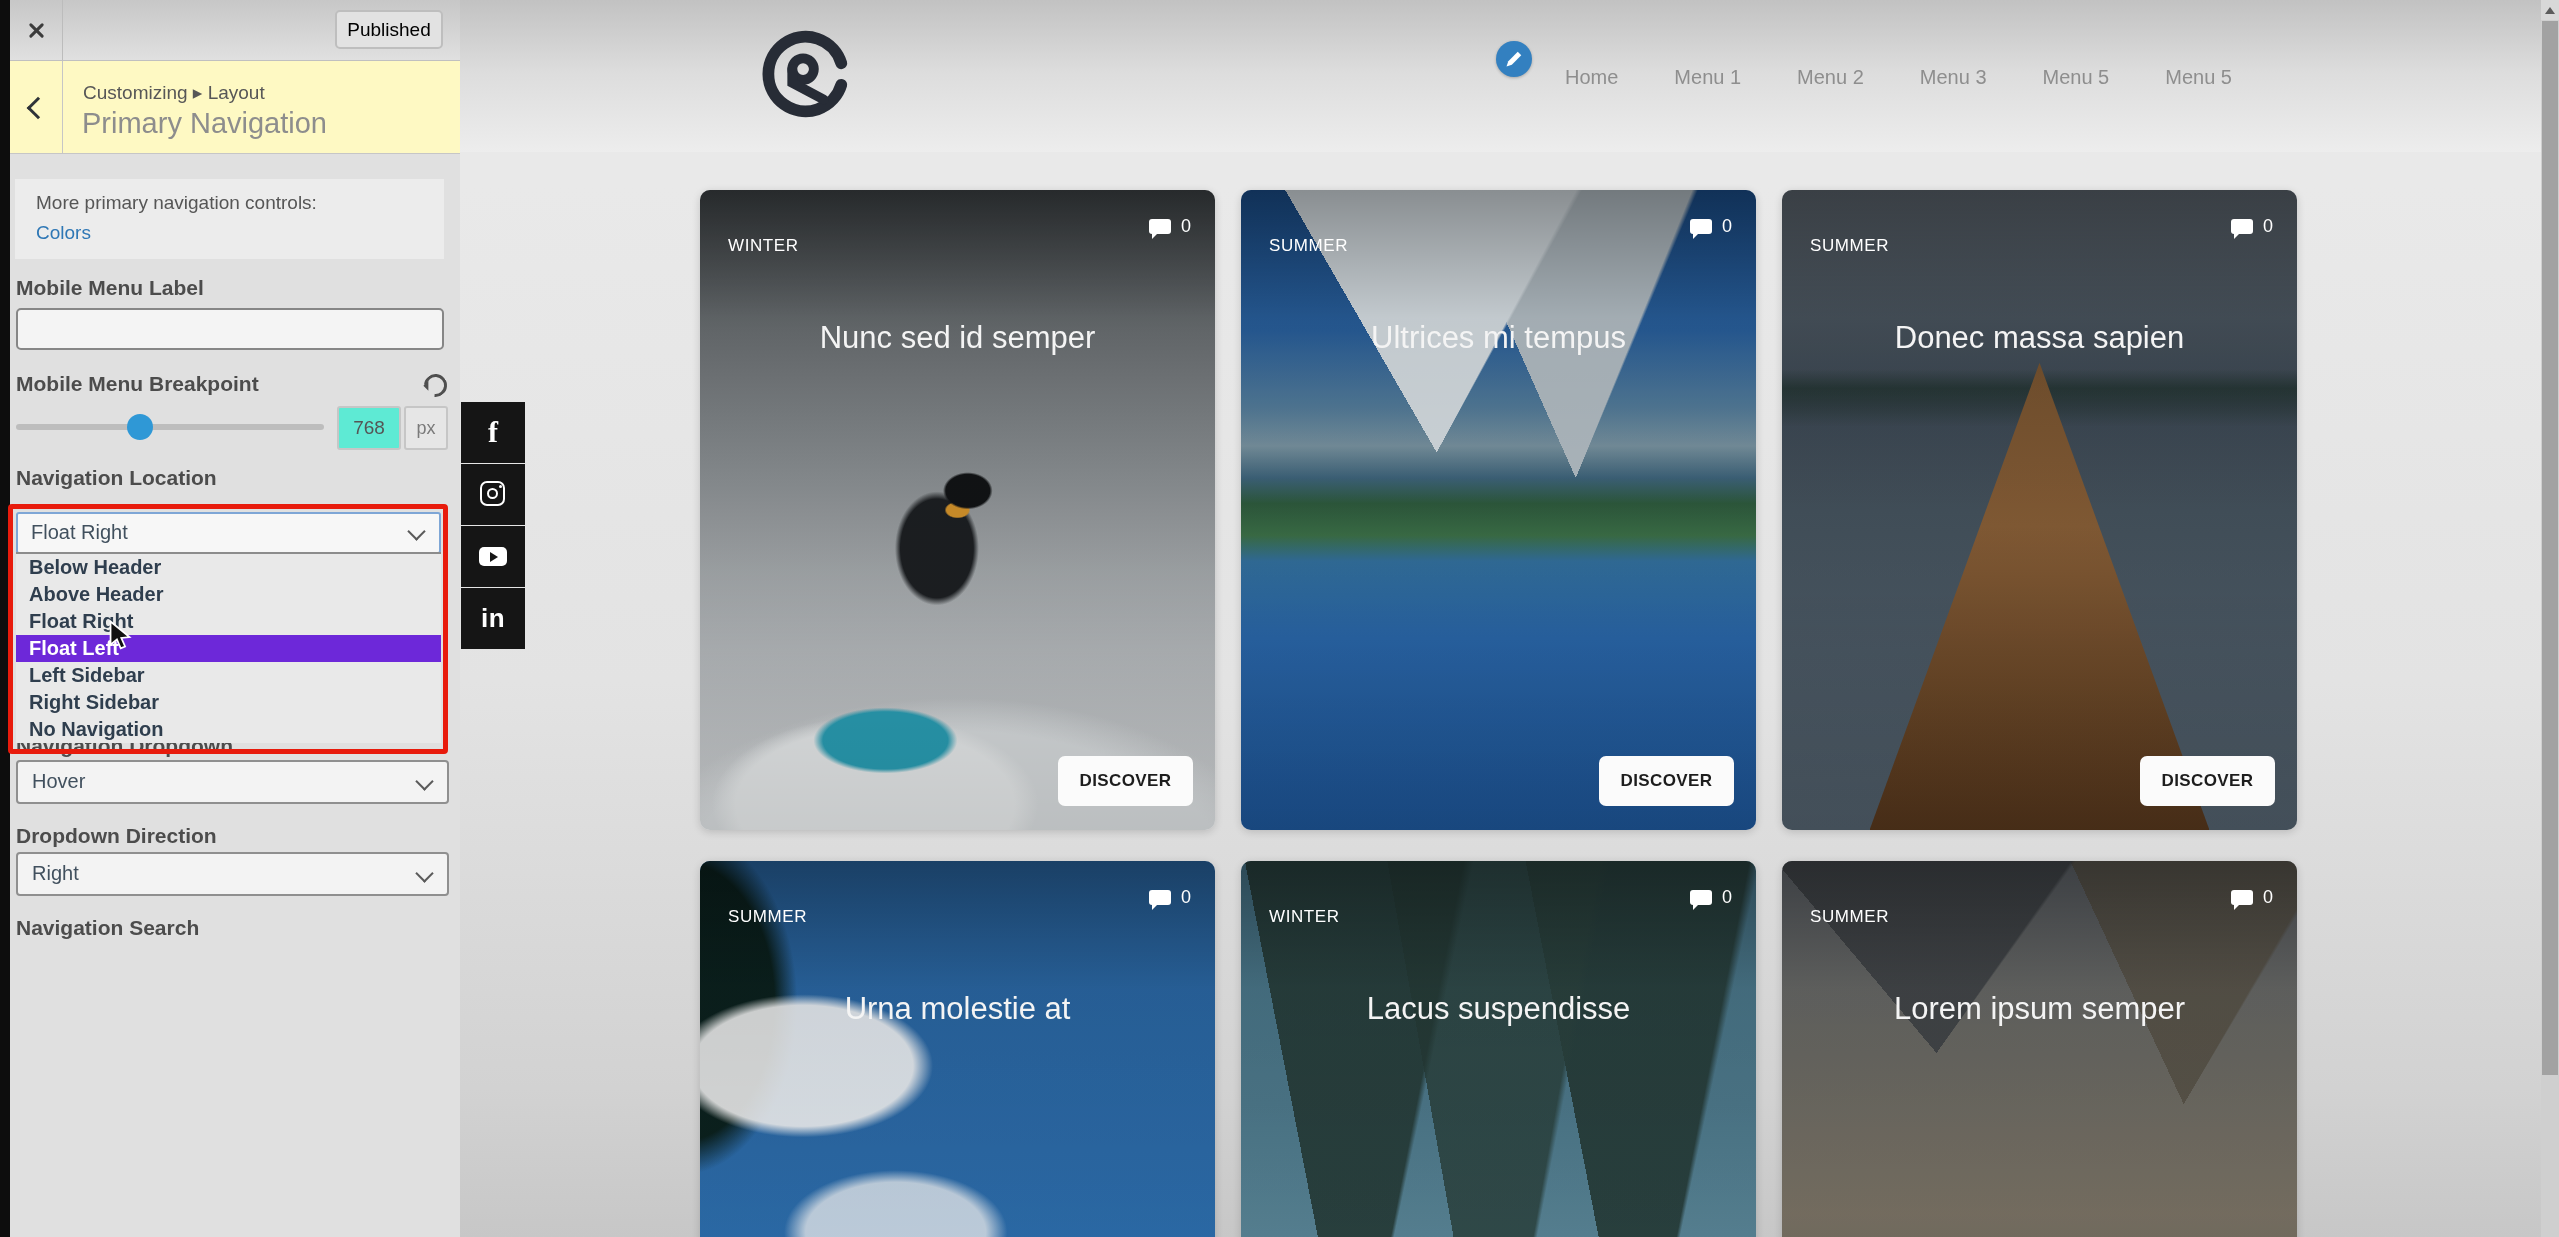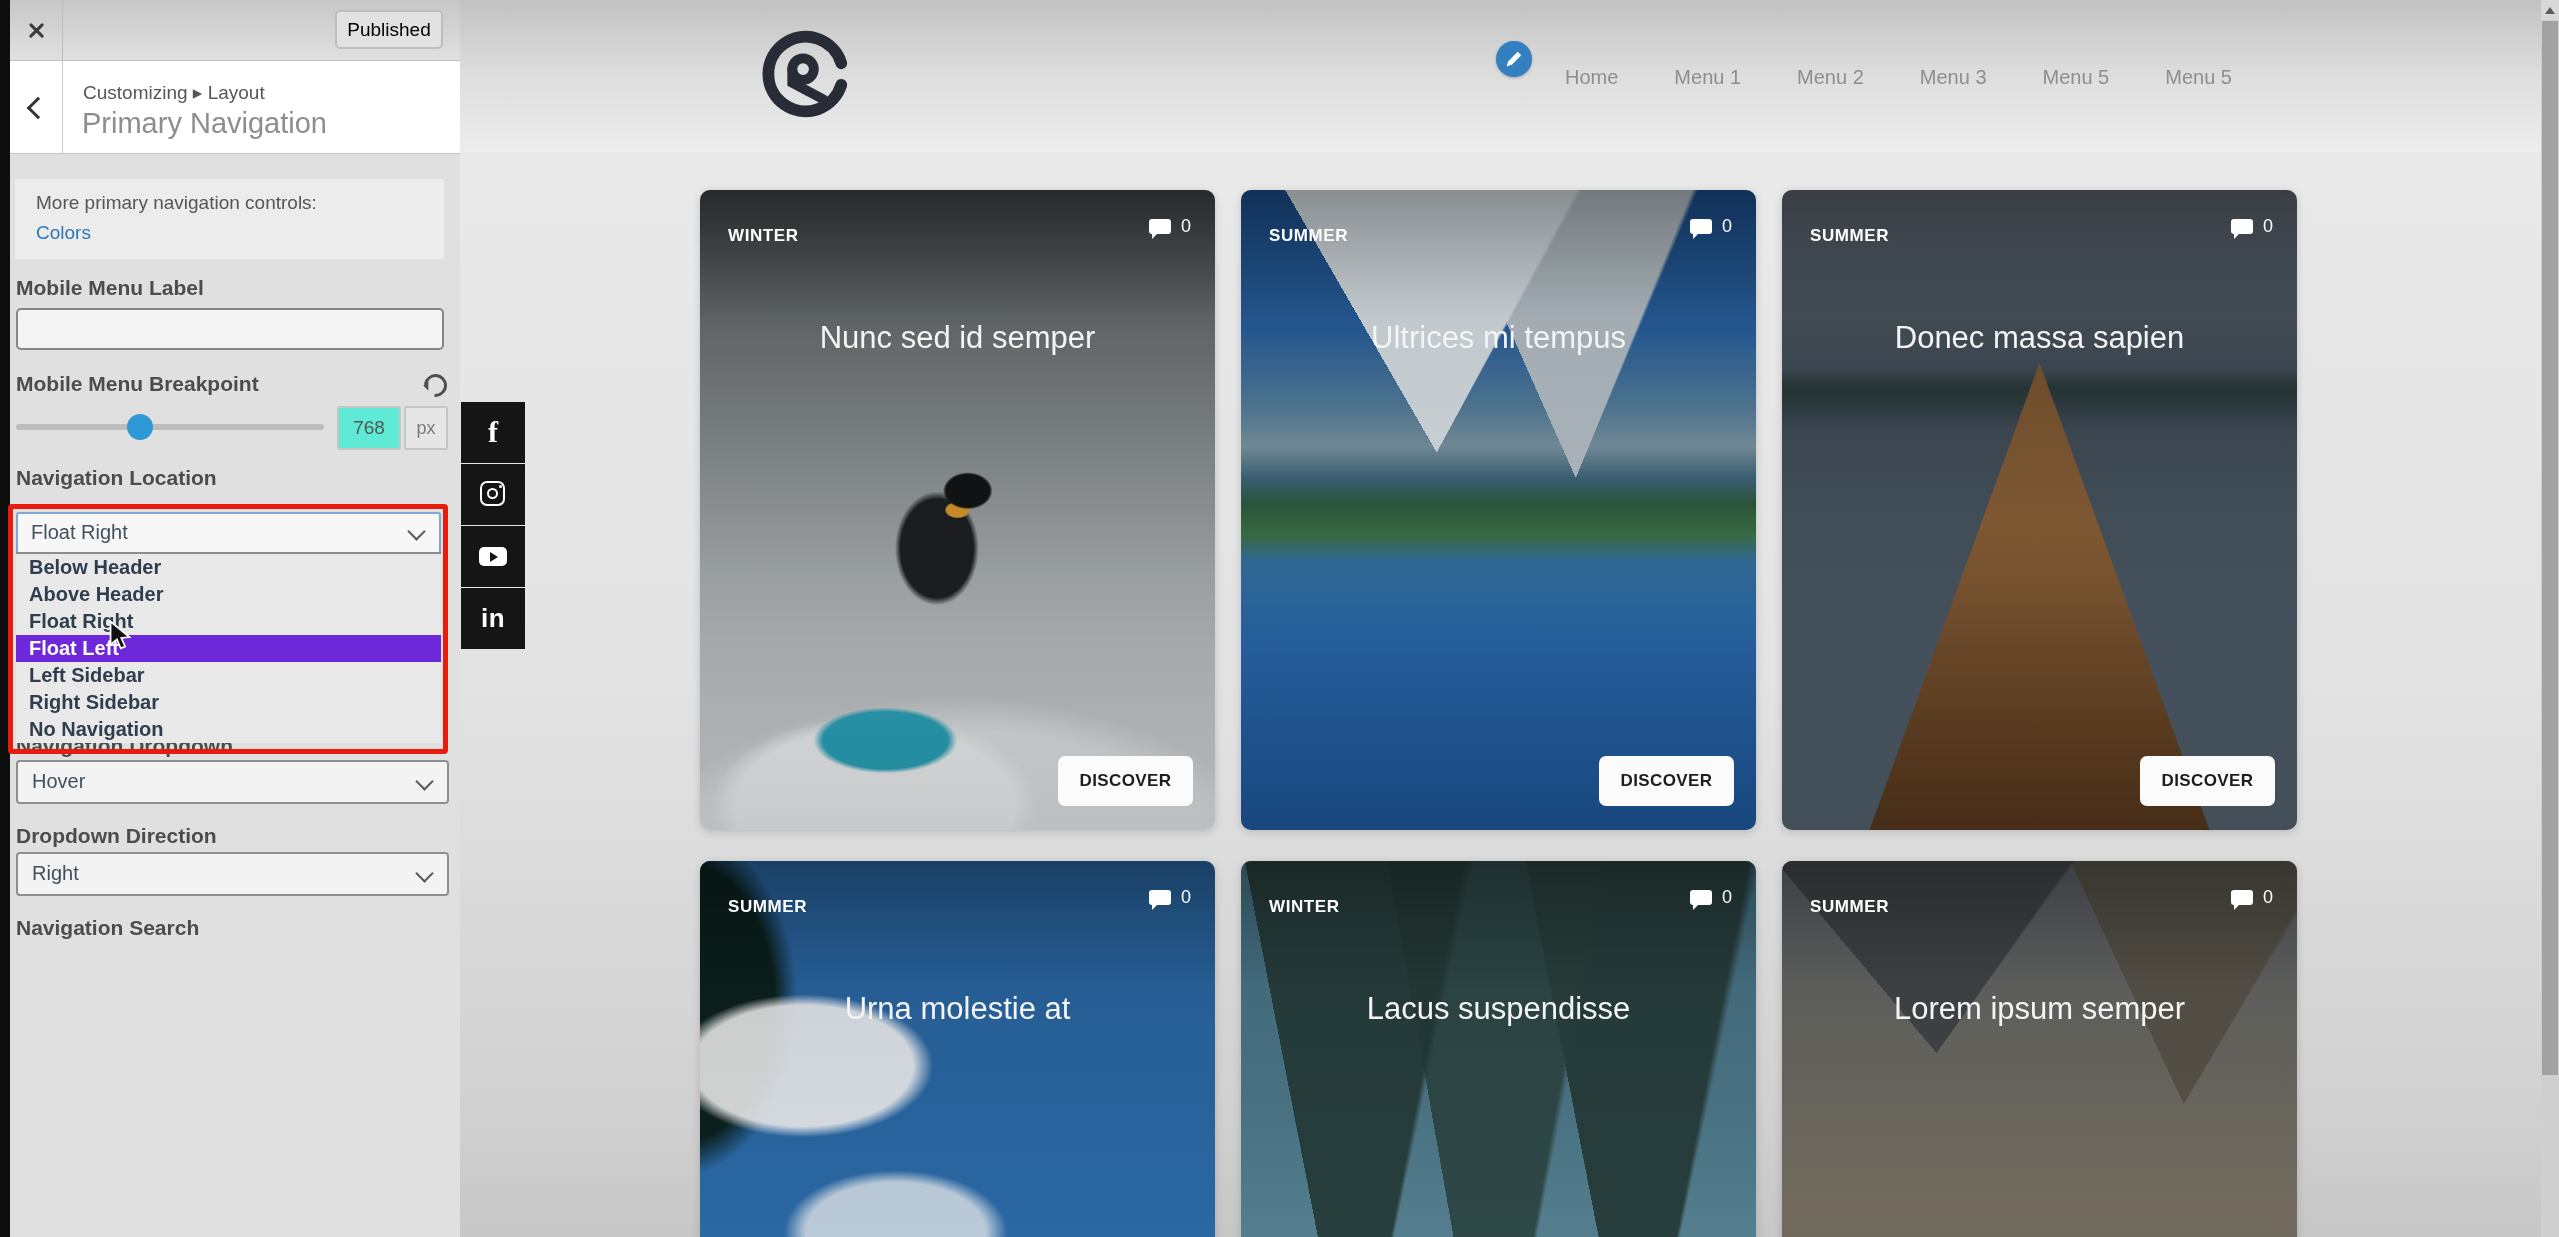--- a/index.html
+++ b/index.html
@@ -8,21 +8,21 @@
 
   
   .customizer{position:absolute;left:0;top:0;width:460px;height:1237px;background:#e0e0e0;z-index:10;}
   .screen-edge{position:absolute;left:0;top:0;width:10px;height:1237px;background:#0d0d0d;z-index:5;}
   .topbar{position:absolute;left:10px;top:0;width:450px;height:60px;background:linear-gradient(180deg,#c7c7c7,#e0e0e0);border-bottom:1px solid #c0c0c0;}
   .close-btn{position:absolute;left:0;top:0;width:53px;height:60px;background:transparent;border:none;border-right:1px solid #bcbcbc;cursor:pointer;}
   .x-icon{position:absolute;left:17px;top:21px;width:19px;height:19px;}
   .x-icon::before,.x-icon::after{content:"";position:absolute;left:0;top:8px;width:19px;height:3px;background:#3c3c3c;border-radius:2px;}
   .x-icon::before{transform:rotate(45deg);}.x-icon::after{transform:rotate(-45deg);}
   .published-btn{position:absolute;right:17px;top:10px;width:108px;height:39px;background:#e2e2e2;border:2px solid #bebebe;border-radius:5px;color:#000000;font-size:19px;font-family:inherit;}
-  .panel-head{position:absolute;left:10px;top:61px;width:450px;height:92px;background:#ffffff;border-bottom:1px solid #c6c6c6;}
+  .panel-head{position:absolute;left:10px;top:61px;width:450px;height:92px;background:#fef9c3;border-bottom:1px solid #c6c6c6;}
   .back-btn{position:absolute;left:0;top:0;width:53px;height:92px;background:transparent;border:none;border-right:1px solid #c6c6c6;cursor:pointer;}
   .chevron-left{position:absolute;left:20px;top:39px;width:13px;height:13px;border-left:3px solid #2e3338;border-bottom:3px solid #2e3338;transform:rotate(45deg);}
   .breadcrumb{position:absolute;left:73px;top:20px;font-size:19px;color:#575757;}
   .panel-title{position:absolute;left:72px;top:46px;margin:0;font-size:29px;font-weight:400;color:#8d8d8d;}
 
   .info-box{position:absolute;left:15px;top:179px;width:429px;height:80px;background:#ececec;}
   .info-text{position:absolute;left:21px;top:13px;font-size:19px;color:#565656;}
   .info-link{position:absolute;left:21px;top:43px;font-size:19px;color:#2e77b5;cursor:pointer;}
 
   .ctl-label{position:absolute;left:16px;font-size:21px;font-weight:700;color:#4c4c4c;}
@@ -74,21 +74,21 @@
   .ig-icon::before{content:"";position:absolute;left:4.5px;top:4.5px;width:7px;height:7px;border:2.5px solid #fff;border-radius:50%;}
   .ig-icon::after{content:"";position:absolute;right:1.5px;top:1.5px;width:3px;height:3px;background:#fff;border-radius:50%;}
   .yt-icon{position:absolute;left:18px;top:21px;width:28px;height:19px;background:#fff;border-radius:5px;}
   .yt-icon::before{content:"";position:absolute;left:11px;top:5px;border-left:8px solid #151515;border-top:5px solid transparent;border-bottom:5px solid transparent;}
   .in-icon::before{content:"in";position:absolute;left:0;right:0;top:15px;text-align:center;color:#fff;font-size:26px;font-weight:700;letter-spacing:.5px;}
 
   .cards{position:absolute;left:240px;top:190px;display:grid;grid-template-columns:repeat(3,515px);gap:31px 26px;grid-auto-rows:640px;}
   .card{position:relative;border-radius:10px;overflow:hidden;box-shadow:0 2px 8px rgba(0,0,0,.16);cursor:pointer;}
   .photo{position:absolute;inset:0;}
   .shade{position:absolute;inset:0;background:linear-gradient(180deg,rgba(0,0,0,.38) 0%,rgba(0,0,0,.12) 20%,rgba(0,0,0,.08) 60%,rgba(0,0,0,.16) 100%);}
-  .cat{position:absolute;top:36px;left:28px;color:#fff;font-size:17px;font-weight:700;letter-spacing:.6px;z-index:2;}
+  .cat{position:absolute;top:46px;left:28px;color:#fff;font-size:17px;font-weight:400;letter-spacing:.6px;z-index:2;}
   .comments{position:absolute;top:26px;right:24px;display:flex;align-items:center;gap:10px;color:#fff;font-size:18px;z-index:2;}
   .bubble-icon{position:relative;width:22px;height:15px;background:#fff;border-radius:3px;}
   .bubble-icon::after{content:"";position:absolute;left:3px;bottom:-5px;border:4px solid transparent;border-top-color:#fff;border-left-color:#fff;}
   .card-title{position:absolute;top:130px;left:0;right:0;margin:0;text-align:center;color:#f4f4f4;font-size:31px;font-weight:400;z-index:2;}
   .discover-btn{position:absolute;right:22px;bottom:24px;width:135px;height:50px;background:#fbfbfb;border:none;border-radius:7px;font-size:17px;font-weight:700;color:#1d1d1d;letter-spacing:.4px;z-index:2;font-family:inherit;cursor:pointer;}
 
   
   .photo-snowboarder .photo{background:
     radial-gradient(40px 30px at 52% 47%,#121416 0 55%,transparent 62%),
     radial-gradient(20px 13px at 50% 50%,#d8962c 0 55%,transparent 65%),

